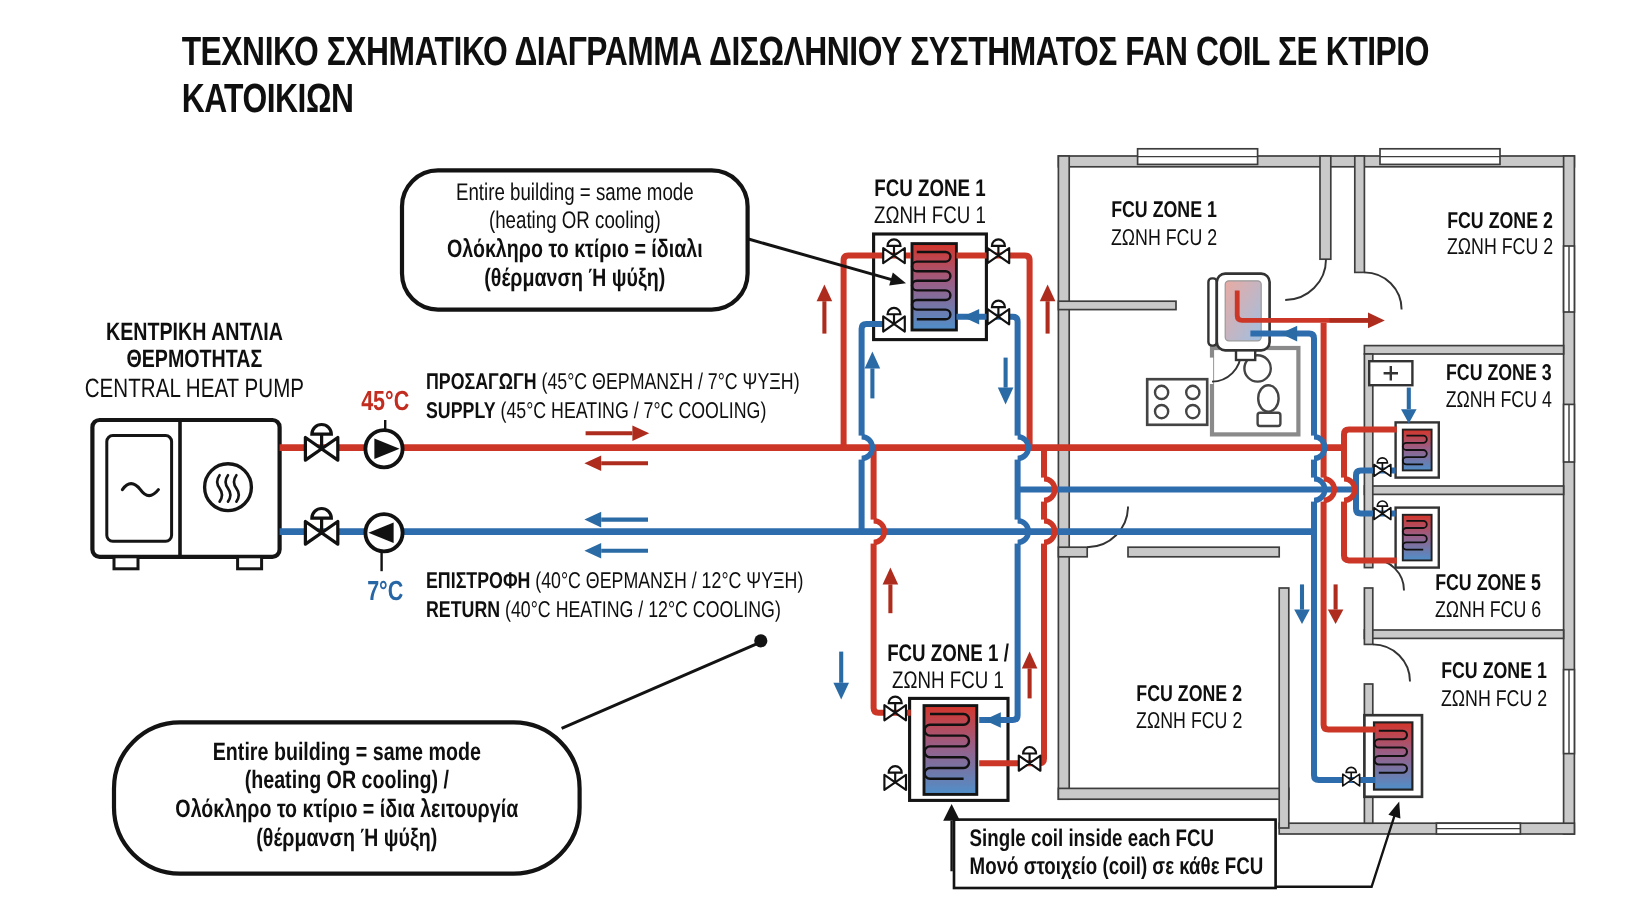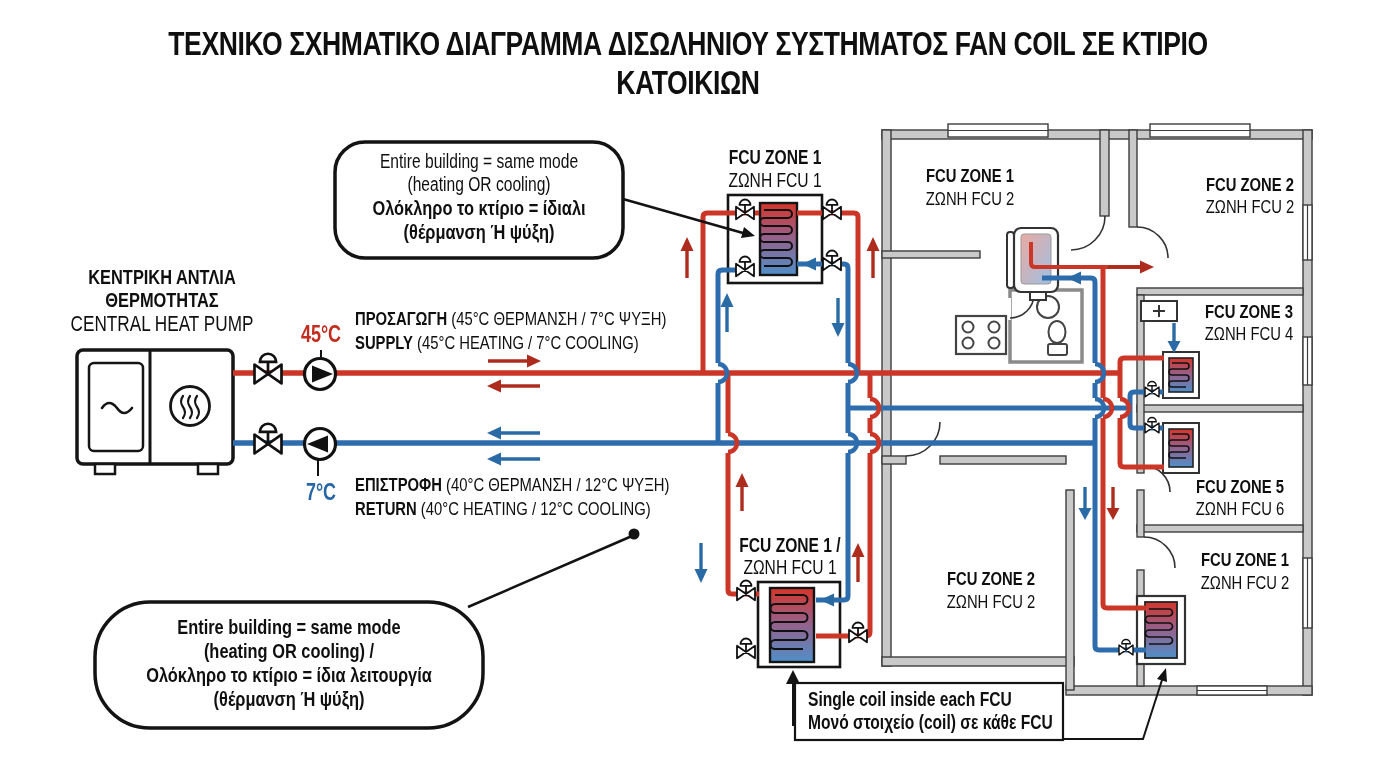--- a/index.html
+++ b/index.html
@@ -3,21 +3,21 @@
 <meta charset="utf-8">
 <style>
   html,body{margin:0;padding:0;background:#fff;}
   #stage{position:relative;width:1376px;height:768px;background:#fff;overflow:hidden;
          font-family:"Liberation Sans",sans-serif;color:#0f0f0f;}
   #gfx{position:absolute;left:0;top:0;}
   .lbl{position:absolute;white-space:nowrap;line-height:1.08;color:#0f0f0f;}
   .ctr{transform:translateX(-50%) scaleX(0.78);transform-origin:center top;text-align:center;}
   .lft{transform:scaleX(0.78);transform-origin:left top;}
   .b{font-weight:bold;}
-  .title-row{position:absolute;width:100%;text-align:center;font-weight:bold;}
+  .title-row{position:absolute;width:100%;text-align:left;font-weight:bold;}
   .title-row>span{display:inline-block;transform:scaleX(0.78);transform-origin:center top;letter-spacing:-0.5px;}
   .wall{fill:#c9c9c9;stroke:#3d3d3d;stroke-width:1.4;}
   .win{fill:#ffffff;stroke:#3d3d3d;stroke-width:1.4;}
   .door{fill:none;stroke:#333;stroke-width:1.6;}
   .pr{fill:none;stroke:#cb3627;stroke-width:5;stroke-linejoin:round;stroke-linecap:butt;}
   .pb{fill:none;stroke:#2e6dad;stroke-width:5;stroke-linejoin:round;stroke-linecap:butt;}
   .jr{fill:none;stroke:#cb3627;stroke-width:4.5;}
   .jb{fill:none;stroke:#2e6dad;stroke-width:4.5;}
   .ar{stroke:#ae2c1e;stroke-width:3.4;} .arh{fill:#ae2c1e;}
   .ab{stroke:#2a6aa5;stroke-width:3.4;} .abh{fill:#2a6aa5;}

